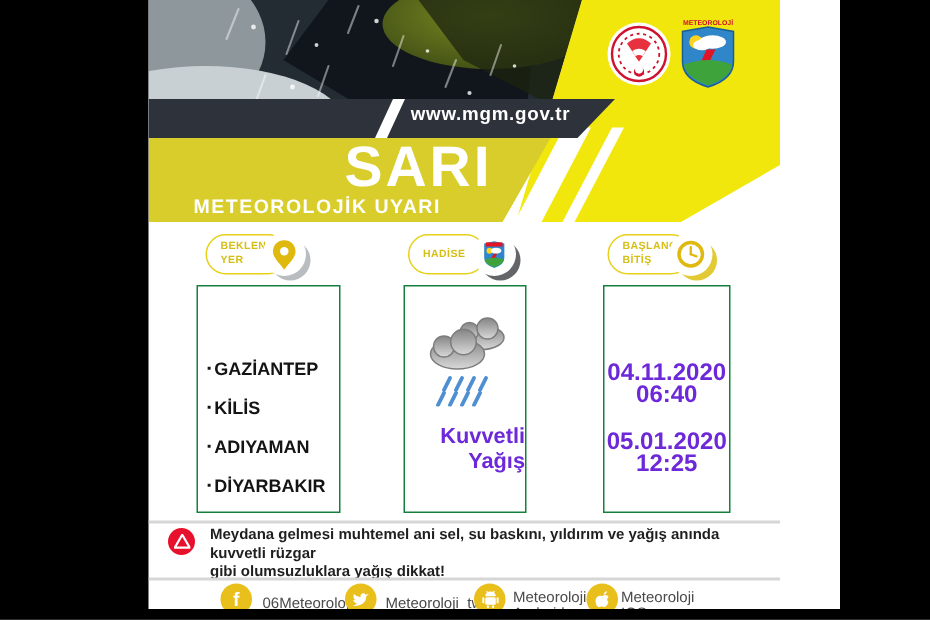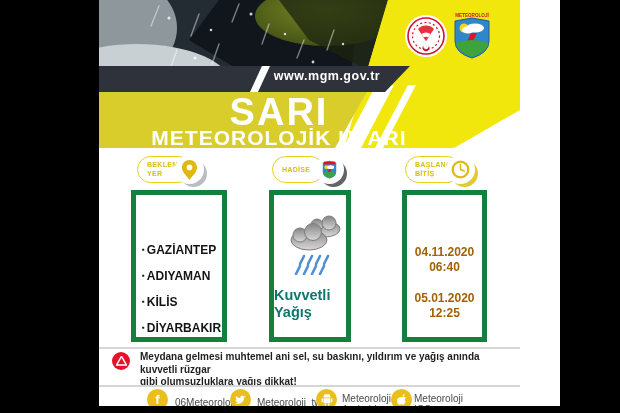--- a/index.html
+++ b/index.html
@@ -6,41 +6,41 @@
   .stage{position:relative;width:620px;height:413px;background:#000;overflow:hidden;
          font-family:"Liberation Sans", sans-serif;}
   .content{position:absolute;left:99px;top:0;width:421px;height:406px;background:#fff;overflow:hidden;padding-left:40px;}
   .abs{position:absolute;}
   
   .hero{position:absolute;left:0;top:0;width:421px;height:148px;}
   .url-text{position:absolute;left:158px;top:69px;width:140px;text-align:center;
             color:#fff;font-weight:bold;font-size:12.5px;letter-spacing:.5px;}
   .title-main{position:absolute;left:30px;top:93px;width:300px;text-align:center;
               color:#fff;font-weight:bold;font-size:38px;line-height:38px;letter-spacing:2px;}
-  .title-sub{position:absolute;left:30px;top:128px;width:300px;text-align:center;
-             color:#fff;font-weight:bold;font-size:21px;line-height:20px;letter-spacing:1px;}
+  .title-sub{position:absolute;left:30px;top:128px;width:300px;
+             color:#fff;font-weight:bold;font-size:13px;line-height:20px;letter-spacing:1px;}
   
   .pill{position:absolute;top:156px;height:27px;border:1.5px solid #e6d118;border-radius:14px;
         background:#fff;box-sizing:border-box;}
   .pill .lbl{position:absolute;left:9px;top:3px;font-size:7px;line-height:9px;font-weight:bold;
              color:#d6bf14;letter-spacing:.3px;white-space:nowrap;}
   .pill-circle{position:absolute;top:155px;width:29px;height:29px;border-radius:50%;background:#fff;
                display:flex;align-items:center;justify-content:center;}
   .sh-grey{box-shadow:4px 4px 0 -1px rgba(130,135,140,.55);}
   .sh-dark{box-shadow:4px 4px 0 -1px rgba(60,62,66,.8);}
   .sh-gold{box-shadow:4px 4px 0 -1px rgba(222,196,30,.9);}
   
-  .box{position:absolute;top:190px;height:152px;border:5px solid #15803d;background:#fff;box-sizing:border-box;}
+  .box{position:absolute;top:190px;height:152px;border:1px solid #15803d;background:#fff;box-sizing:border-box;}
   .cities{position:absolute;left:6px;top:42px;}
   .city{font-size:12px;font-weight:bold;color:#141414;line-height:26px;white-space:nowrap;}
   .city .bullet{font-size:8px;vertical-align:2px;margin-right:2px;color:#141414;}
-  .event-label{position:absolute;left:0;top:92px;width:100%;text-align:left;
-               font-size:14.5px;line-height:17px;font-weight:bold;color:#0f766e;}
+  .event-label{position:absolute;left:0;top:92px;width:100%;text-align:right;
+               font-size:14.5px;line-height:17px;font-weight:bold;color:#6d28d9;}
   .date-block{position:absolute;left:0;width:100%;text-align:center;
-              font-size:12px;line-height:15px;font-weight:bold;color:#a16207;}
+              font-size:16px;line-height:15px;font-weight:bold;color:#6d28d9;}
   
   .divider{position:absolute;left:0;width:421px;height:2px;background:#d6d6d6;}
   .warn-icon{position:absolute;left:13px;top:352px;width:18px;height:18px;border-radius:50%;
              background:#e8112d;display:flex;align-items:center;justify-content:center;}
   .warn-text{position:absolute;left:41px;top:351px;width:372px;font-size:10px;line-height:12.5px;
              font-weight:bold;color:#1f1f1f;}
   
   .soc-circle{position:absolute;top:389px;width:21px;height:21px;border-radius:50%;background:#e9bf1c;
               display:flex;align-items:center;justify-content:center;}
   .soc-label{position:absolute;color:#4a4a4a;font-size:10px;line-height:11px;font-weight:500;}
@@ -166,22 +166,22 @@
       <svg width="21" height="21" viewBox="0 0 22 22">
         <circle cx="11" cy="11" r="8.2" fill="none" stroke="#e0b90f" stroke-width="2.4"></circle>
         <line x1="11" y1="11" x2="11" y2="6" stroke="#e0b90f" stroke-width="1.6" stroke-linecap="round"></line>
         <line x1="11" y1="11" x2="15" y2="12.5" stroke="#e0b90f" stroke-width="1.6" stroke-linecap="round"></line>
       </svg>
     </div>
 
     <div class="box" style="left:32px;width:96px">
       <div class="cities">
         <div class="city"><span class="bullet">▪</span><span>GAZİANTEP</span></div>
+        <div class="city"><span class="bullet">▪</span><span>KİLİS</span></div>
         <div class="city"><span class="bullet">▪</span><span>ADIYAMAN</span></div>
-        <div class="city"><span class="bullet">▪</span><span>KİLİS</span></div>
         <div class="city"><span class="bullet">▪</span><span>DİYARBAKIR</span></div>
       </div>
     </div>
 
     <div class="box" style="left:170px;width:82px">
       <svg class="abs" style="left:9px;top:18px" width="64" height="62" viewBox="0 0 64 62">
         <g stroke="#7d7d7d" stroke-width="1">
           <ellipse cx="42" cy="16" rx="15" ry="8" fill="url(#cg2)"></ellipse>
           <circle cx="34" cy="12" r="6" fill="url(#cg2)"></circle>
           <circle cx="46" cy="10" r="7" fill="url(#cg2)"></circle>

